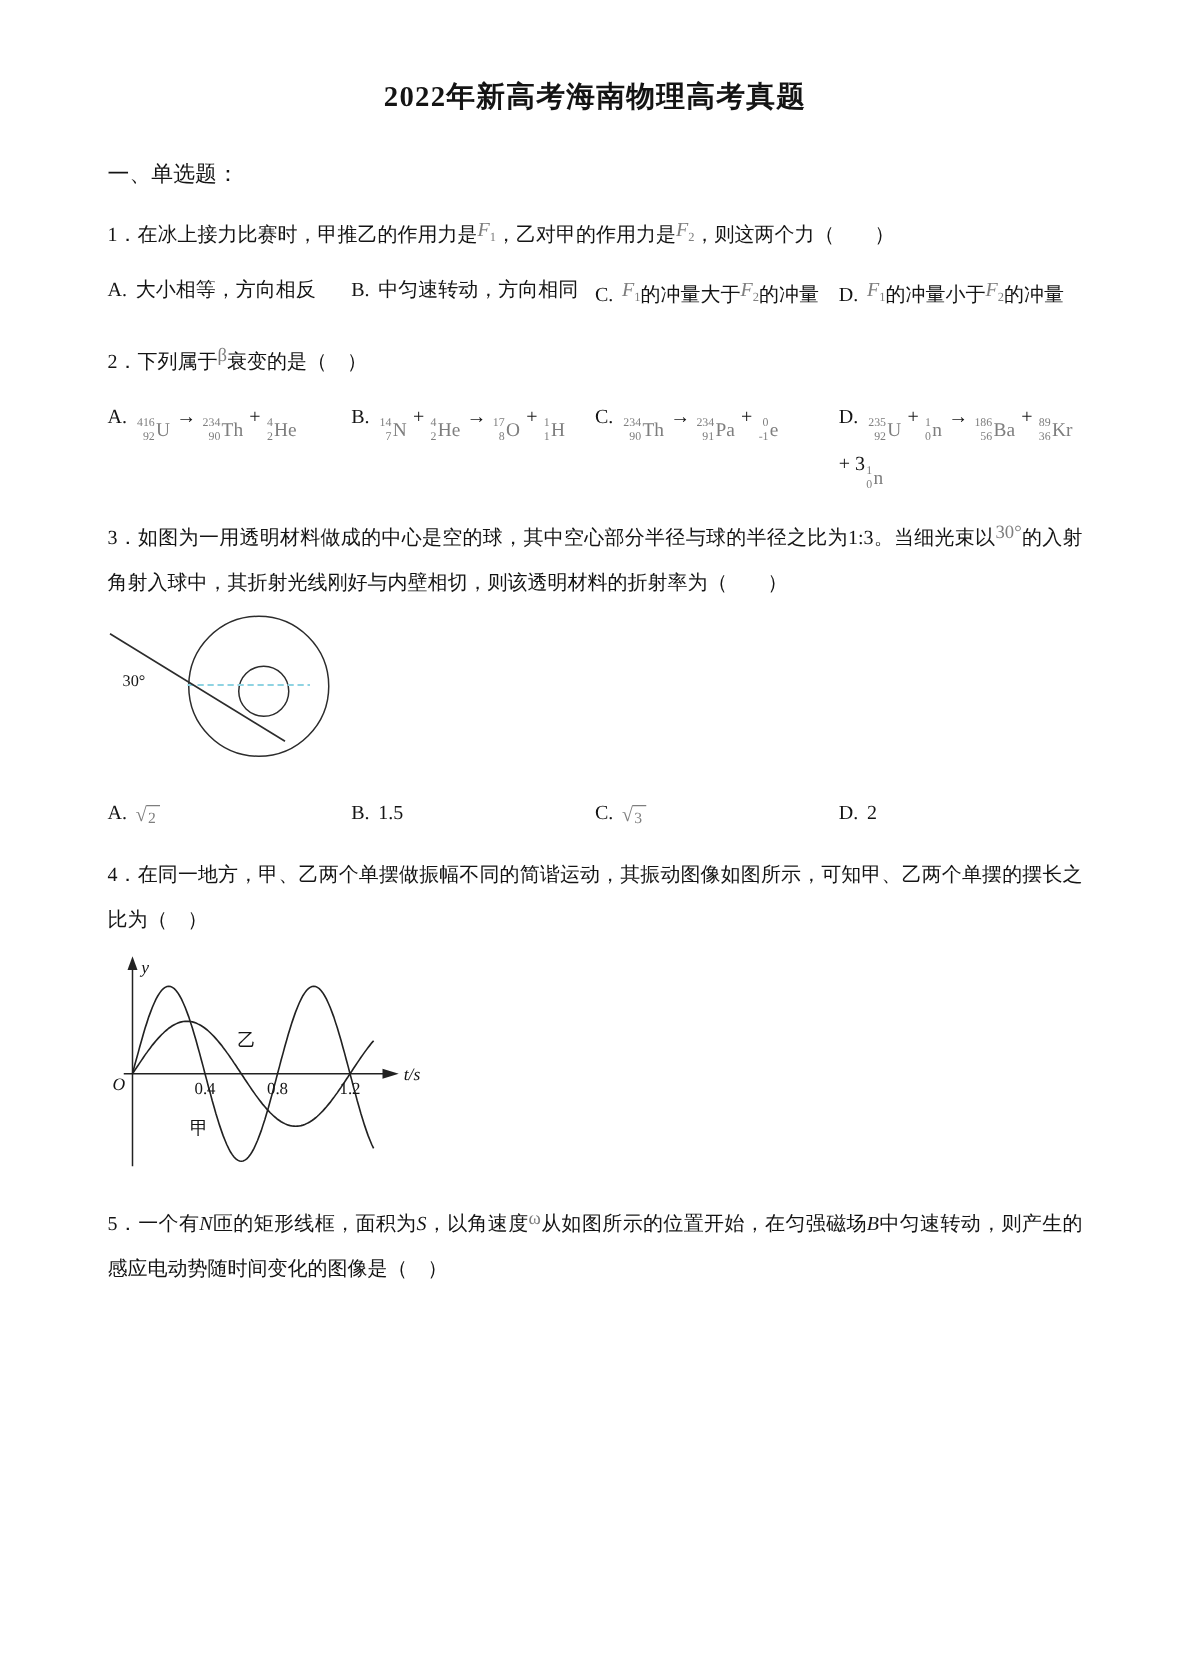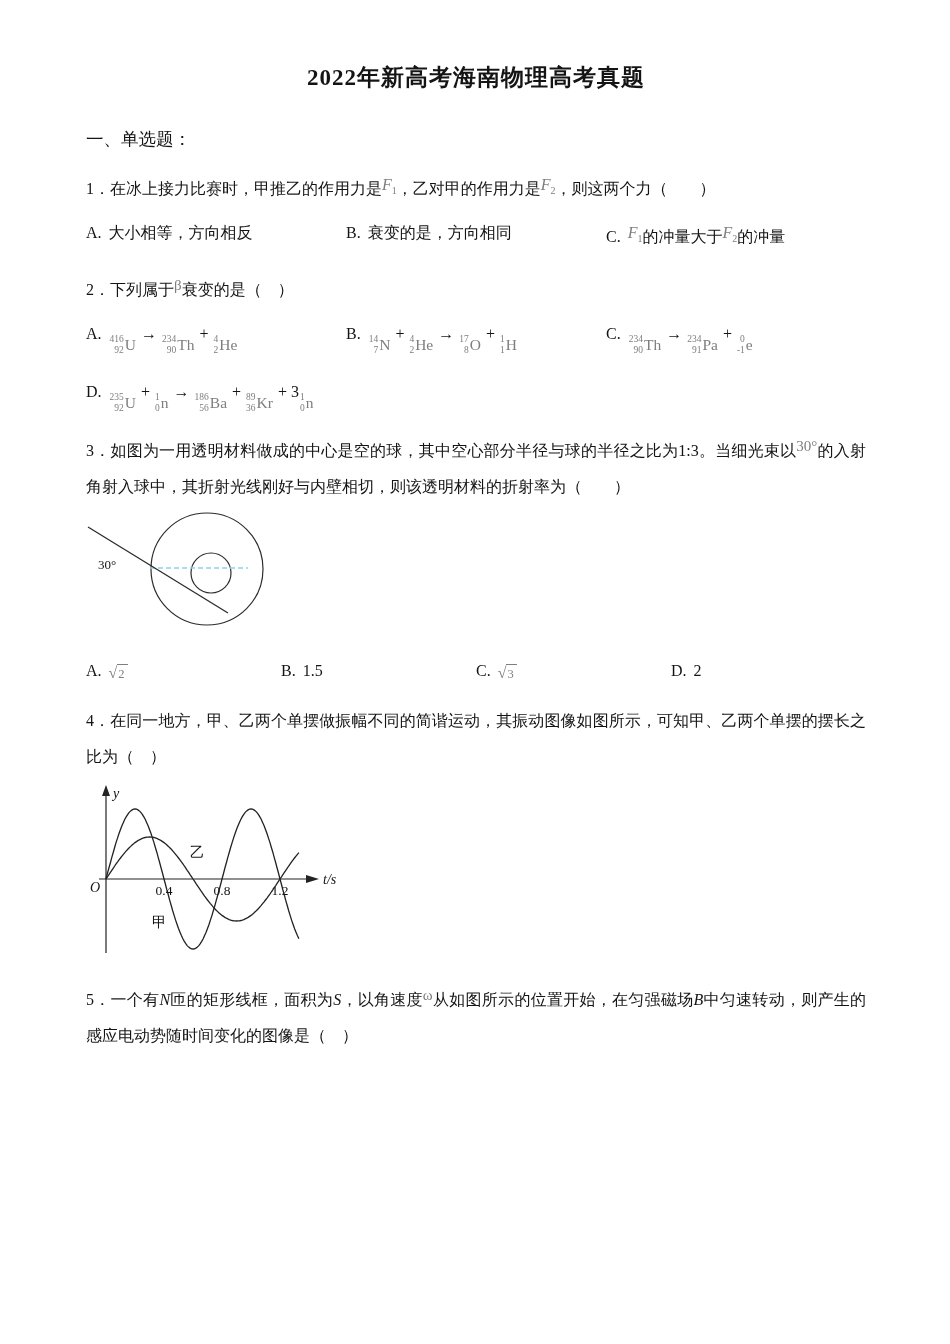--- a/index.html
+++ b/index.html
@@ -3,21 +3,21 @@
 <meta charset="utf-8">
 <style>
   html,body{margin:0;padding:0;background:#ffffff;}
   body{width:950px;height:1344px;overflow:hidden;color:#141414;
        font-family:"Liberation Serif","DejaVu Serif",serif;}
   .page{box-sizing:border-box;width:950px;height:1151px;padding:62px 84px 45px 86px;}
   .title{font-size:23px;font-weight:bold;text-align:center;margin:0 0 34px 0;letter-spacing:1px;}
   .section-heading{font-size:17.5px;font-weight:normal;margin:0 0 8px 0;}
   .question{margin:0;}
   .stem{font-size:16px;line-height:2.25;margin:16px 0 4px 0;text-align:justify;}
-  .opts2{display:grid;grid-template-columns:1fr 1fr 1fr;row-gap:20px;margin:10px 0 6px 0;font-size:16px;}
+  .opts2{display:grid;grid-template-columns:1fr 1fr 1fr 1fr;row-gap:20px;margin:10px 0 6px 0;font-size:16px;}
   .opts4{display:grid;grid-template-columns:1fr 1fr 1fr 1fr;margin:12px 0 6px 0;font-size:16px;}
   .opt{line-height:2;}
   .olabel{margin-right:7px;}
   
   .fm{color:#7e7e7e;}
   .raised{vertical-align:5px;font-size:15px;}
   .fvar{vertical-align:4px;}
   .fvar i{font-style:italic;}
   .fvar sub{font-size:10px;vertical-align:-4px;}
   .ivar{font-style:italic;}
@@ -45,22 +45,23 @@
 <div class="page">
 
   <h1 class="title">2022年新高考海南物理高考真题</h1>
 
   <h2 class="section-heading">一、单选题：</h2>
 
   <div class="question">
     <p class="stem">1．在冰上接力比赛时，甲推乙的作用力是<span class="fm fvar"><i>F</i><sub>1</sub></span>，乙对甲的作用力是<span class="fm fvar"><i>F</i><sub>2</sub></span>，则这两个力（　　）</p>
     <div class="opts2">
       <div class="opt"><span class="olabel">A.</span><span>大小相等，方向相反</span></div>
-      <div class="opt"><span class="olabel">B.</span><span>衰变的是，方向相同</span></div>
+      <div class="opt"><span class="olabel">B.</span><span>中匀速转动，方向相同</span></div>
       <div class="opt"><span class="olabel">C.</span><span><span class="fm fvar"><i>F</i><sub>1</sub></span>的冲量大于<span class="fm fvar"><i>F</i><sub>2</sub></span>的冲量</span></div>
+      <div class="opt"><span class="olabel">D.</span><span><span class="fm fvar"><i>F</i><sub>1</sub></span>的冲量小于<span class="fm fvar"><i>F</i><sub>2</sub></span>的冲量</span></div>
     </div>
   </div>
 
   <div class="question">
     <p class="stem">2．下列属于<span class="fm raised">β</span>衰变的是（　）</p>
     <div class="opts2">
       <div class="opt"><span class="olabel">A.</span><span><span class="fm nuc">
               <span class="pres">
                 <span>416</span>
                 <span>92</span>

